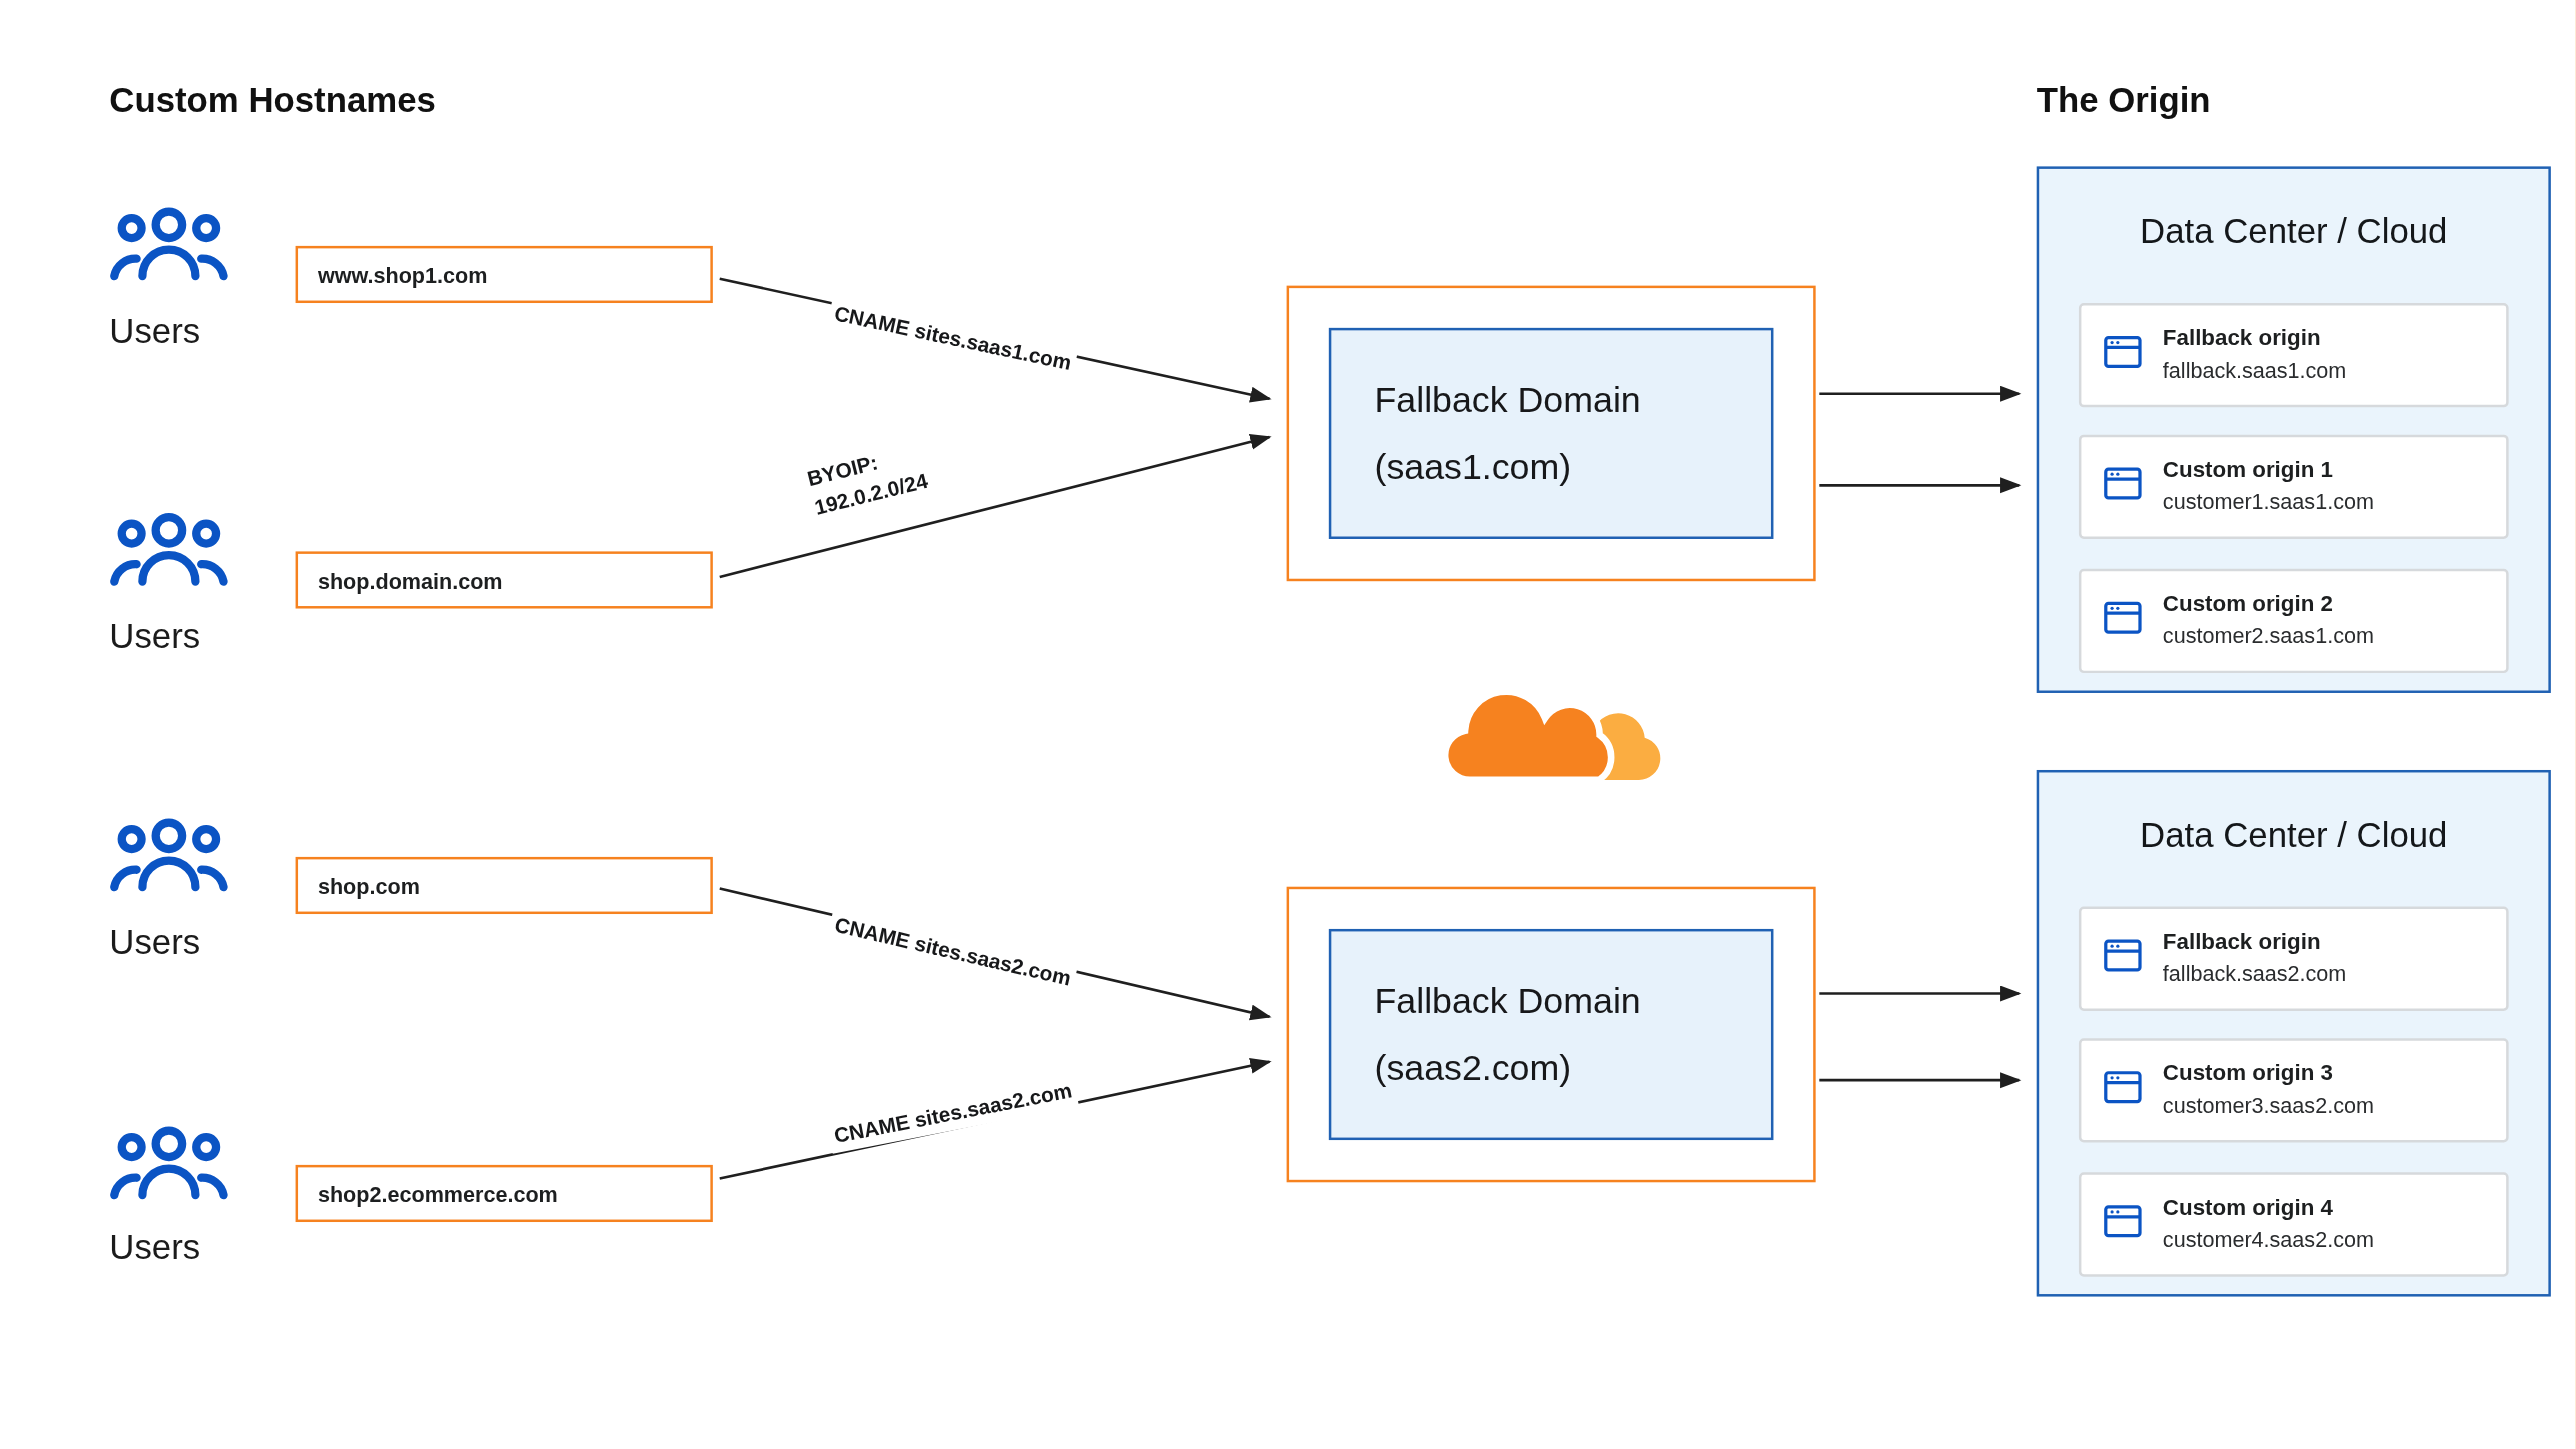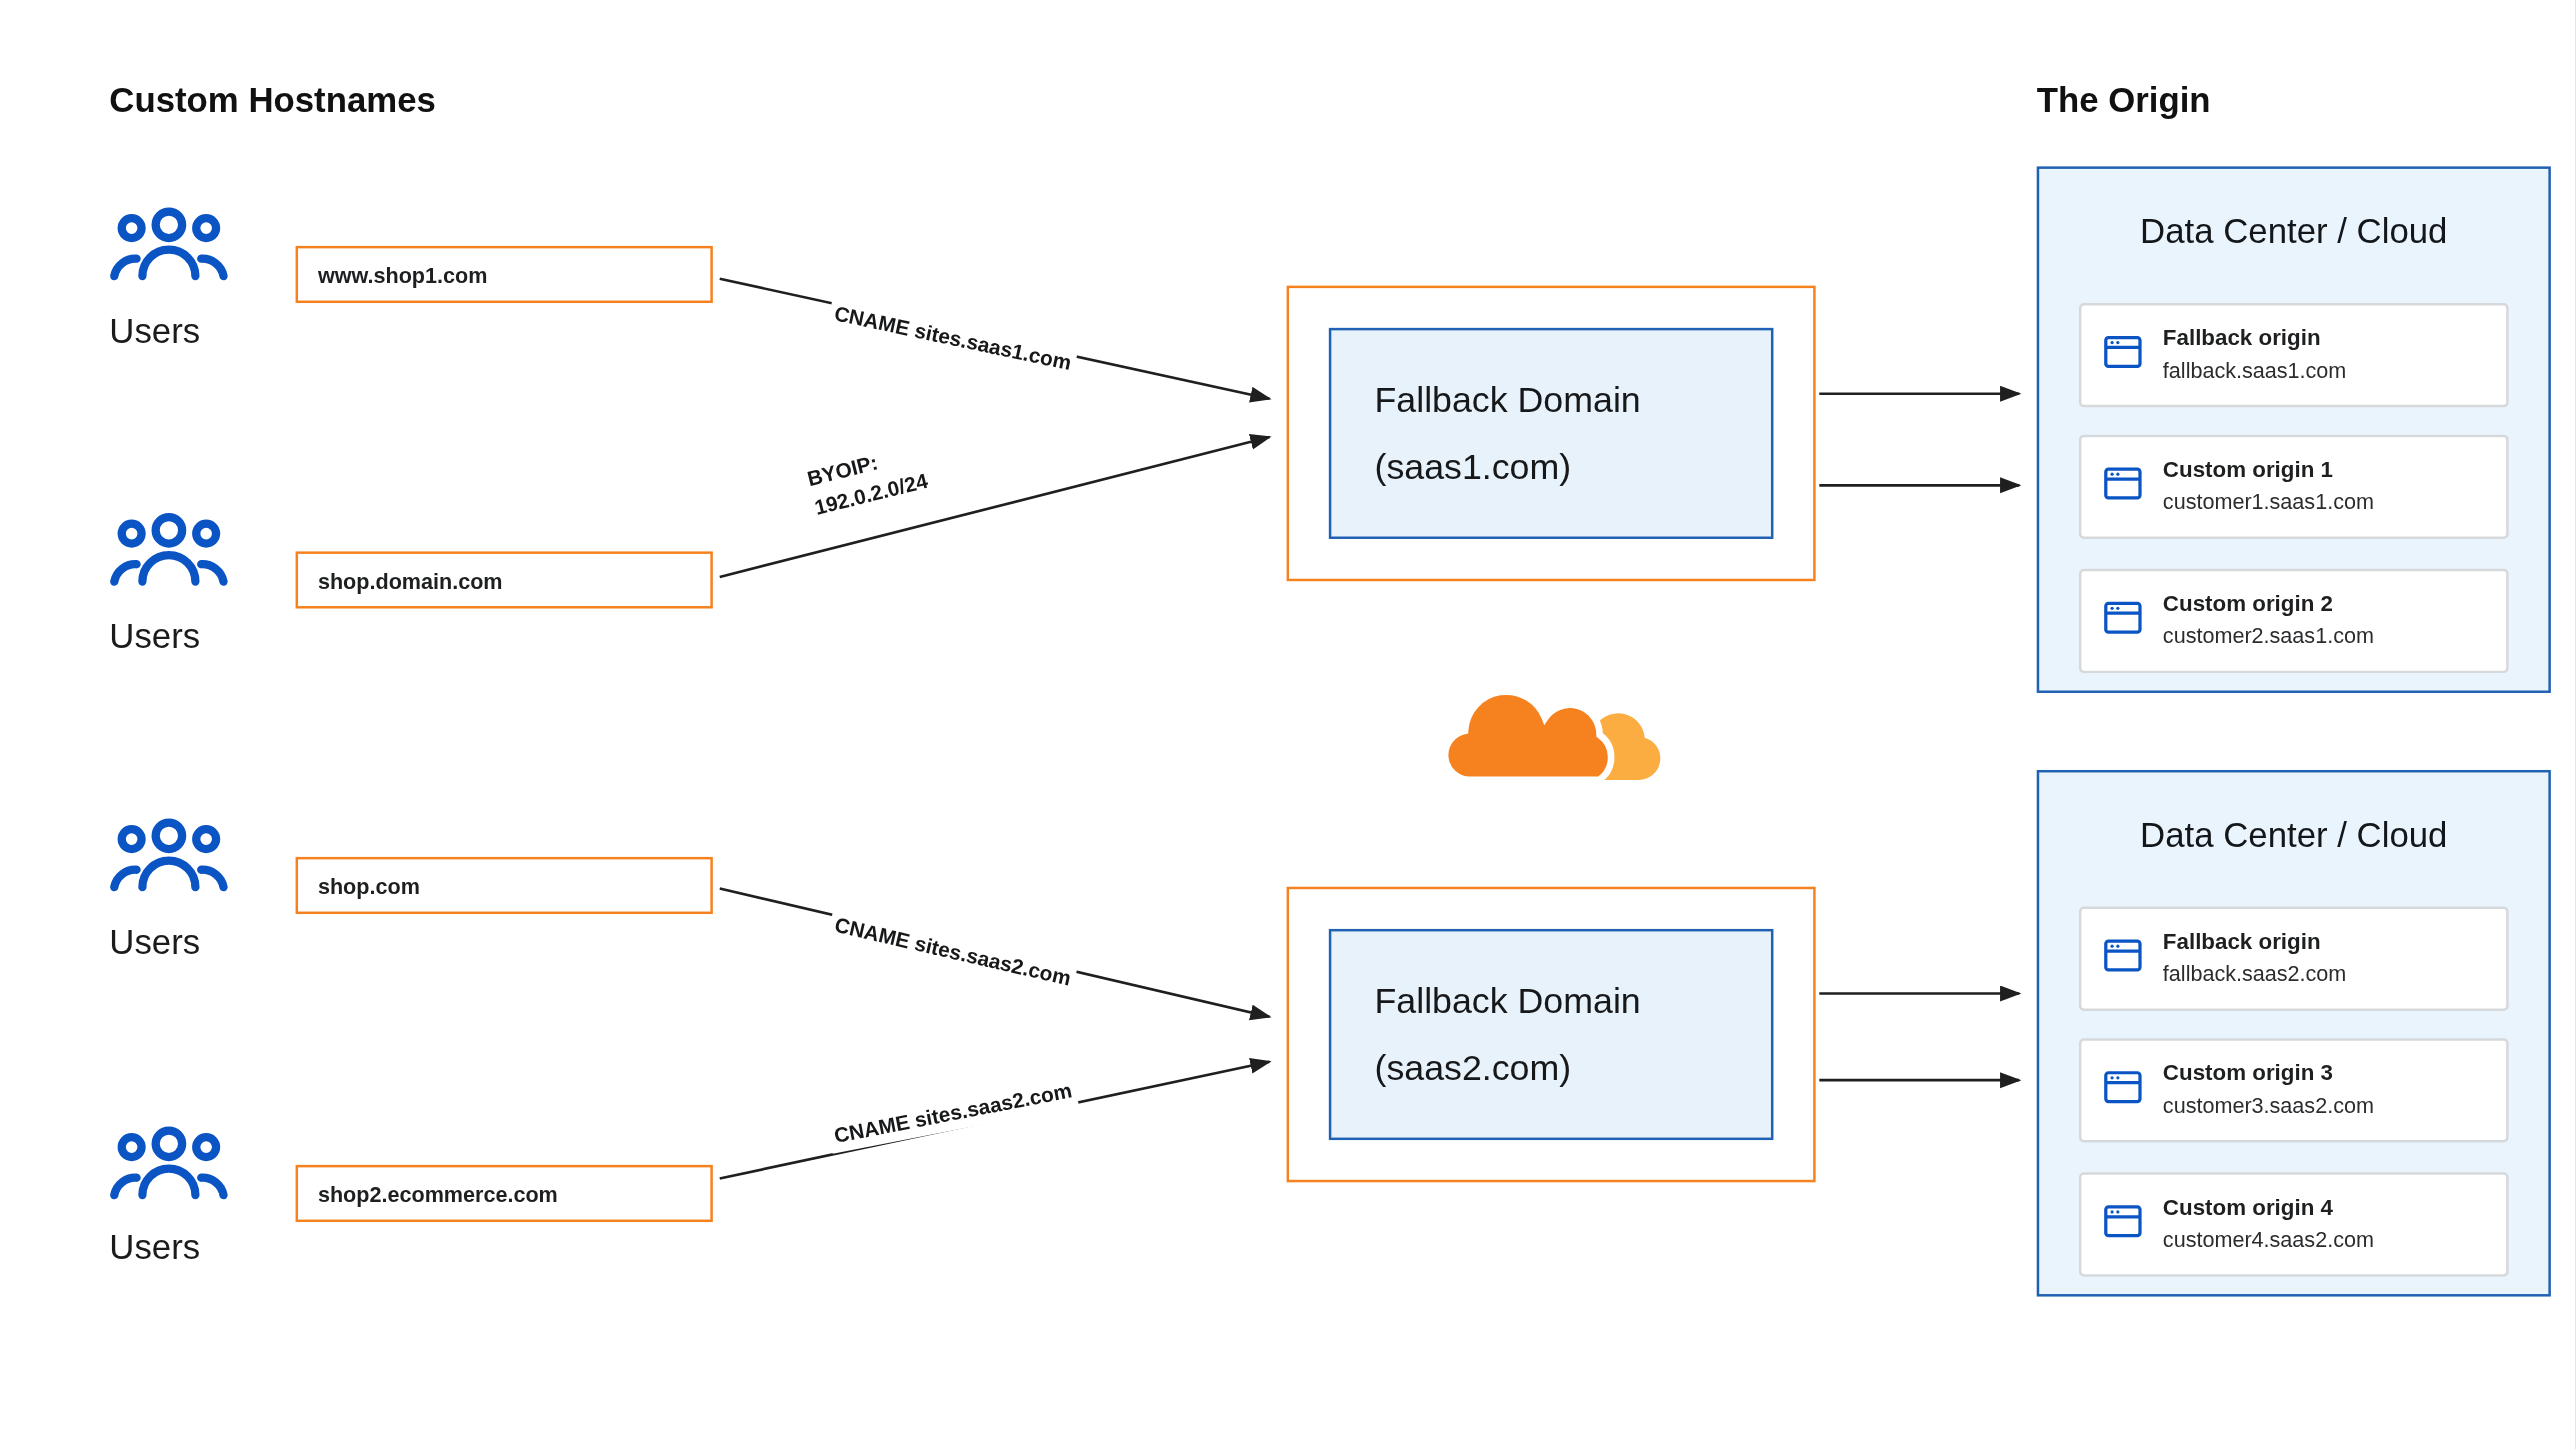--- a/index.html
+++ b/index.html
@@ -1,16 +1,16 @@
 <!DOCTYPE html>
 <html style="font-size:10.7px"><head>
 <meta charset="utf-8">
 <style>
   html,body{margin:0;padding:0;background:#fff;}
-  .stage{position:relative;width:2576px;height:1449px;overflow:hidden;background:#84cc16;}
+  .stage{position:relative;width:2576px;height:1449px;overflow:hidden;background:#fdba74;}
   .canvas{
     position:relative;width:1037px;height:584px;background:#fff;
     transform:scale(2.4838);transform-origin:0 0;
     font-family:"Liberation Sans",sans-serif;color:#1D1F20;
   }
   .abs{position:absolute;}
   .section-title{font-size:14px;font-weight:700;color:#111;}
   .users-label{font-size:14px;font-weight:500;color:#1b1b1b;}
   .host-box{
     position:absolute;left:119px;width:168px;height:23px;box-sizing:border-box;

